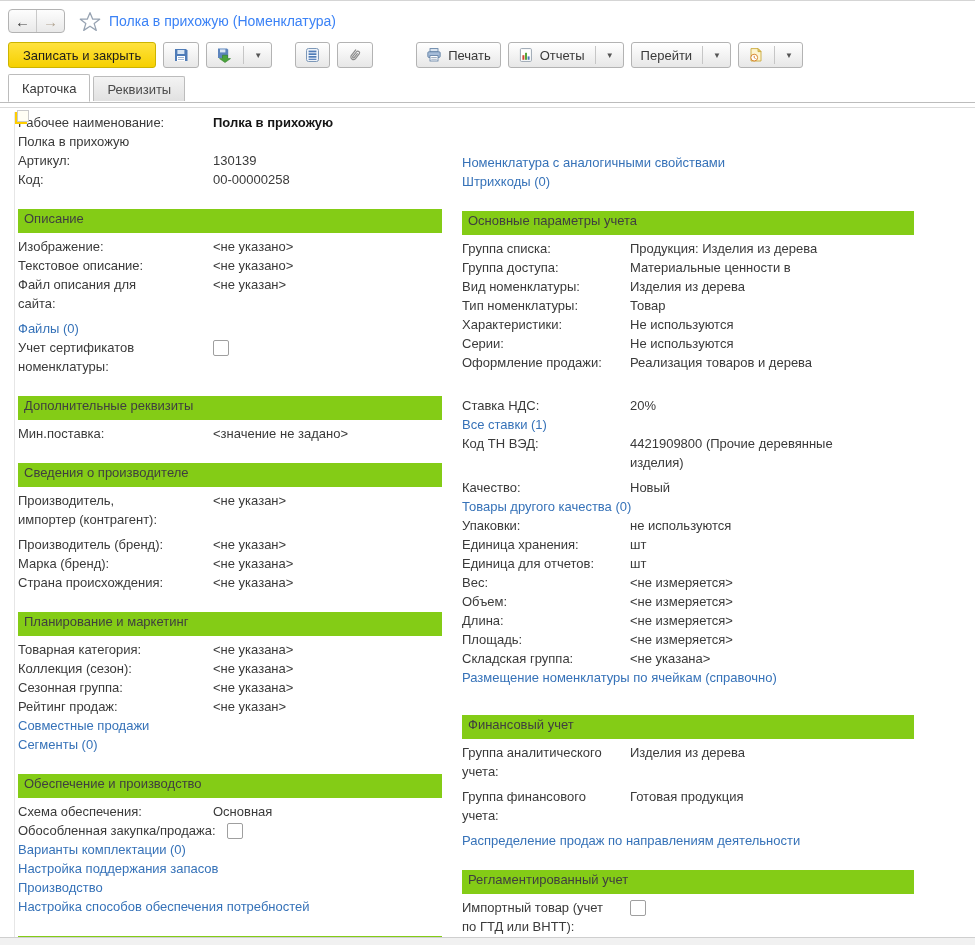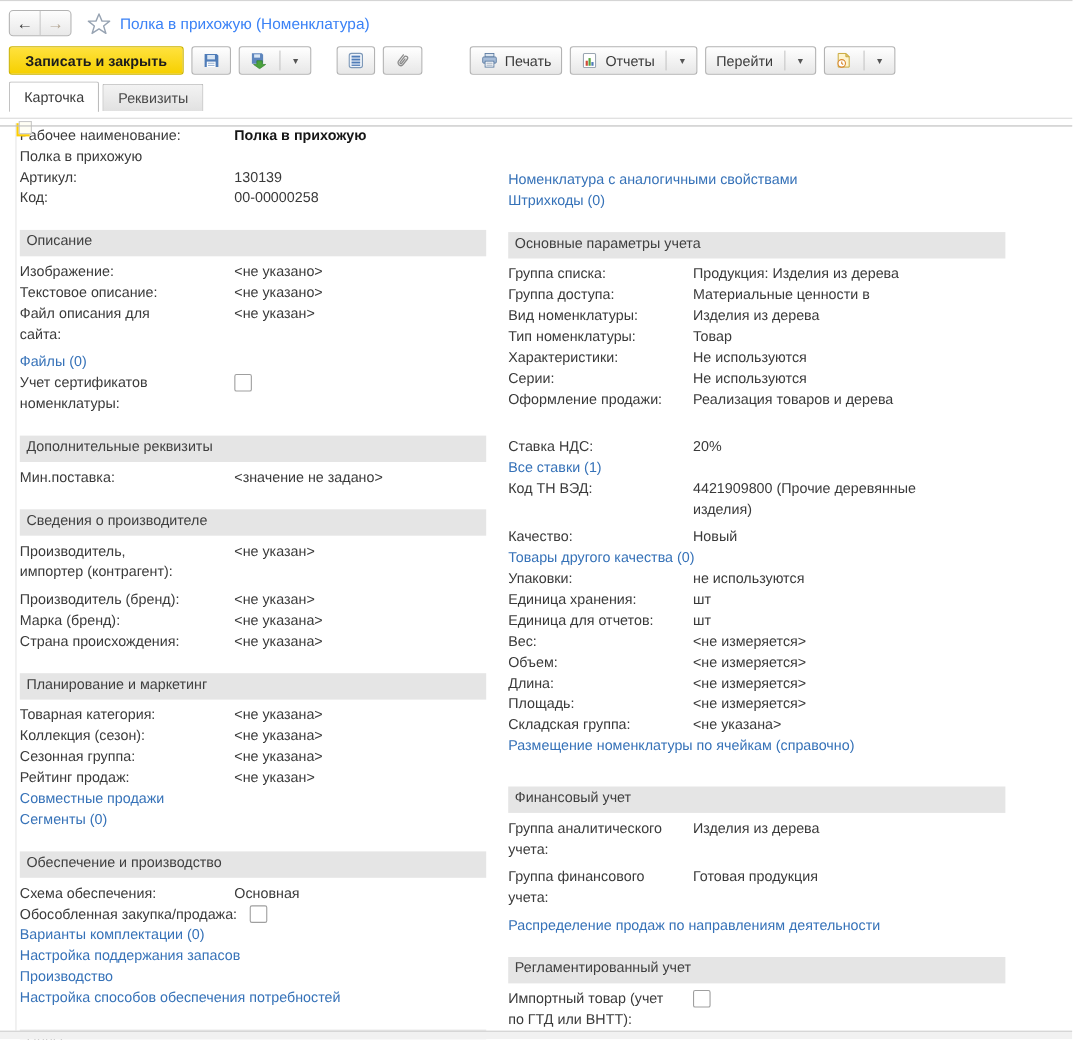--- a/index.html
+++ b/index.html
@@ -19,44 +19,44 @@
   .nav-back{color:#3d3d3d}
   .nav-fwd{color:#b3a694}
   .star{margin:0 8px 0 14px;display:flex;align-items:center;cursor:pointer}
   .title{font-size:14px;color:#3b82f6;white-space:nowrap}
   
   .toolbar{display:flex;align-items:center;padding:3px 8px 7px 8px}
   .btn{height:26px;display:inline-flex;align-items:center;gap:6px;padding:0 9px;
     background:linear-gradient(#ffffff,#e7e7e7);border:1px solid #b3b3b3;border-radius:3px;
     cursor:pointer;white-space:nowrap;box-sizing:border-box;margin-right:7px}
   .btn-primary{background:linear-gradient(#ffe23e,#f6d000);border-color:#ccb400;
-    font-weight:bold;color:#1c1c1c;padding:0 14px}
+    font-weight:normal;color:#1c1c1c;padding:0 14px}
   .btn .arr{font-size:8px;color:#555;margin-left:3px}
   .btn .sep{width:1px;height:18px;background:#c6c6c6;margin:0 1px 0 4px}
   .g1{margin-left:16px}
   .g2{margin-left:36px}
   .btn svg{display:block}
   
-  .tabs{display:flex;align-items:flex-end;padding:0 0 13px 8px;height:26px;
+  .tabs{display:flex;align-items:flex-end;padding:0 0 1px 8px;height:26px;
     border-bottom:1px solid #bcbcbc;position:relative;z-index:2}
   .tab{height:24px;display:flex;align-items:center;padding:0 13px;margin-right:3px;
     border:1px solid #bcbcbc;border-bottom:none;border-radius:2px 2px 0 0;cursor:pointer}
   .tab.active{background:#fff;height:26px;margin-bottom:-1px;border-bottom:1px solid #fff}
   .tab.inactive{background:linear-gradient(#f3f3f3,#e1e1e1);color:#4a4a4a}
   
   .content{position:absolute;left:0;right:0;top:106px;bottom:0;border-top:1px solid #dadada;
     background:#fff;overflow:hidden}
   .vrule{position:absolute;left:14px;top:4px;bottom:8px;width:1px;background:#e6e6e6}
   .focus-sq{position:absolute;left:17px;top:2px;width:10px;height:10px;background:#fffef4;
     border:1px solid #c9c9c9;box-shadow:-2px 2px 0 0 #fece00}
   .cols{display:flex;align-items:flex-start;padding:5px 0 0 18px}
   .col{display:block}
   .col-left{width:424px}
   .col-right{width:452px;margin-left:20px}
-  .sec{background:#e5e5e5;height:24px;line-height:20px;padding-left:6px;margin-top:20px;
+  .sec{background:#84cc16;height:24px;line-height:20px;padding-left:6px;margin-top:20px;
     margin-bottom:4px;color:#3f3f3f}
   .row{display:flex;align-items:flex-start;line-height:19px}
   .row.mb{margin-bottom:6px}
   .lbl{white-space:pre-line;flex:none}
   .col-left .lbl{width:195px}
   .col-right .lbl{width:168px}
   .val{white-space:pre-line}
   .val.bold{font-weight:bold;color:#151515}
   .link{color:#3672b8;cursor:pointer}
   .cb{width:14px;height:14px;border:1px solid #9f9f9f;border-radius:2px;background:#fff;

